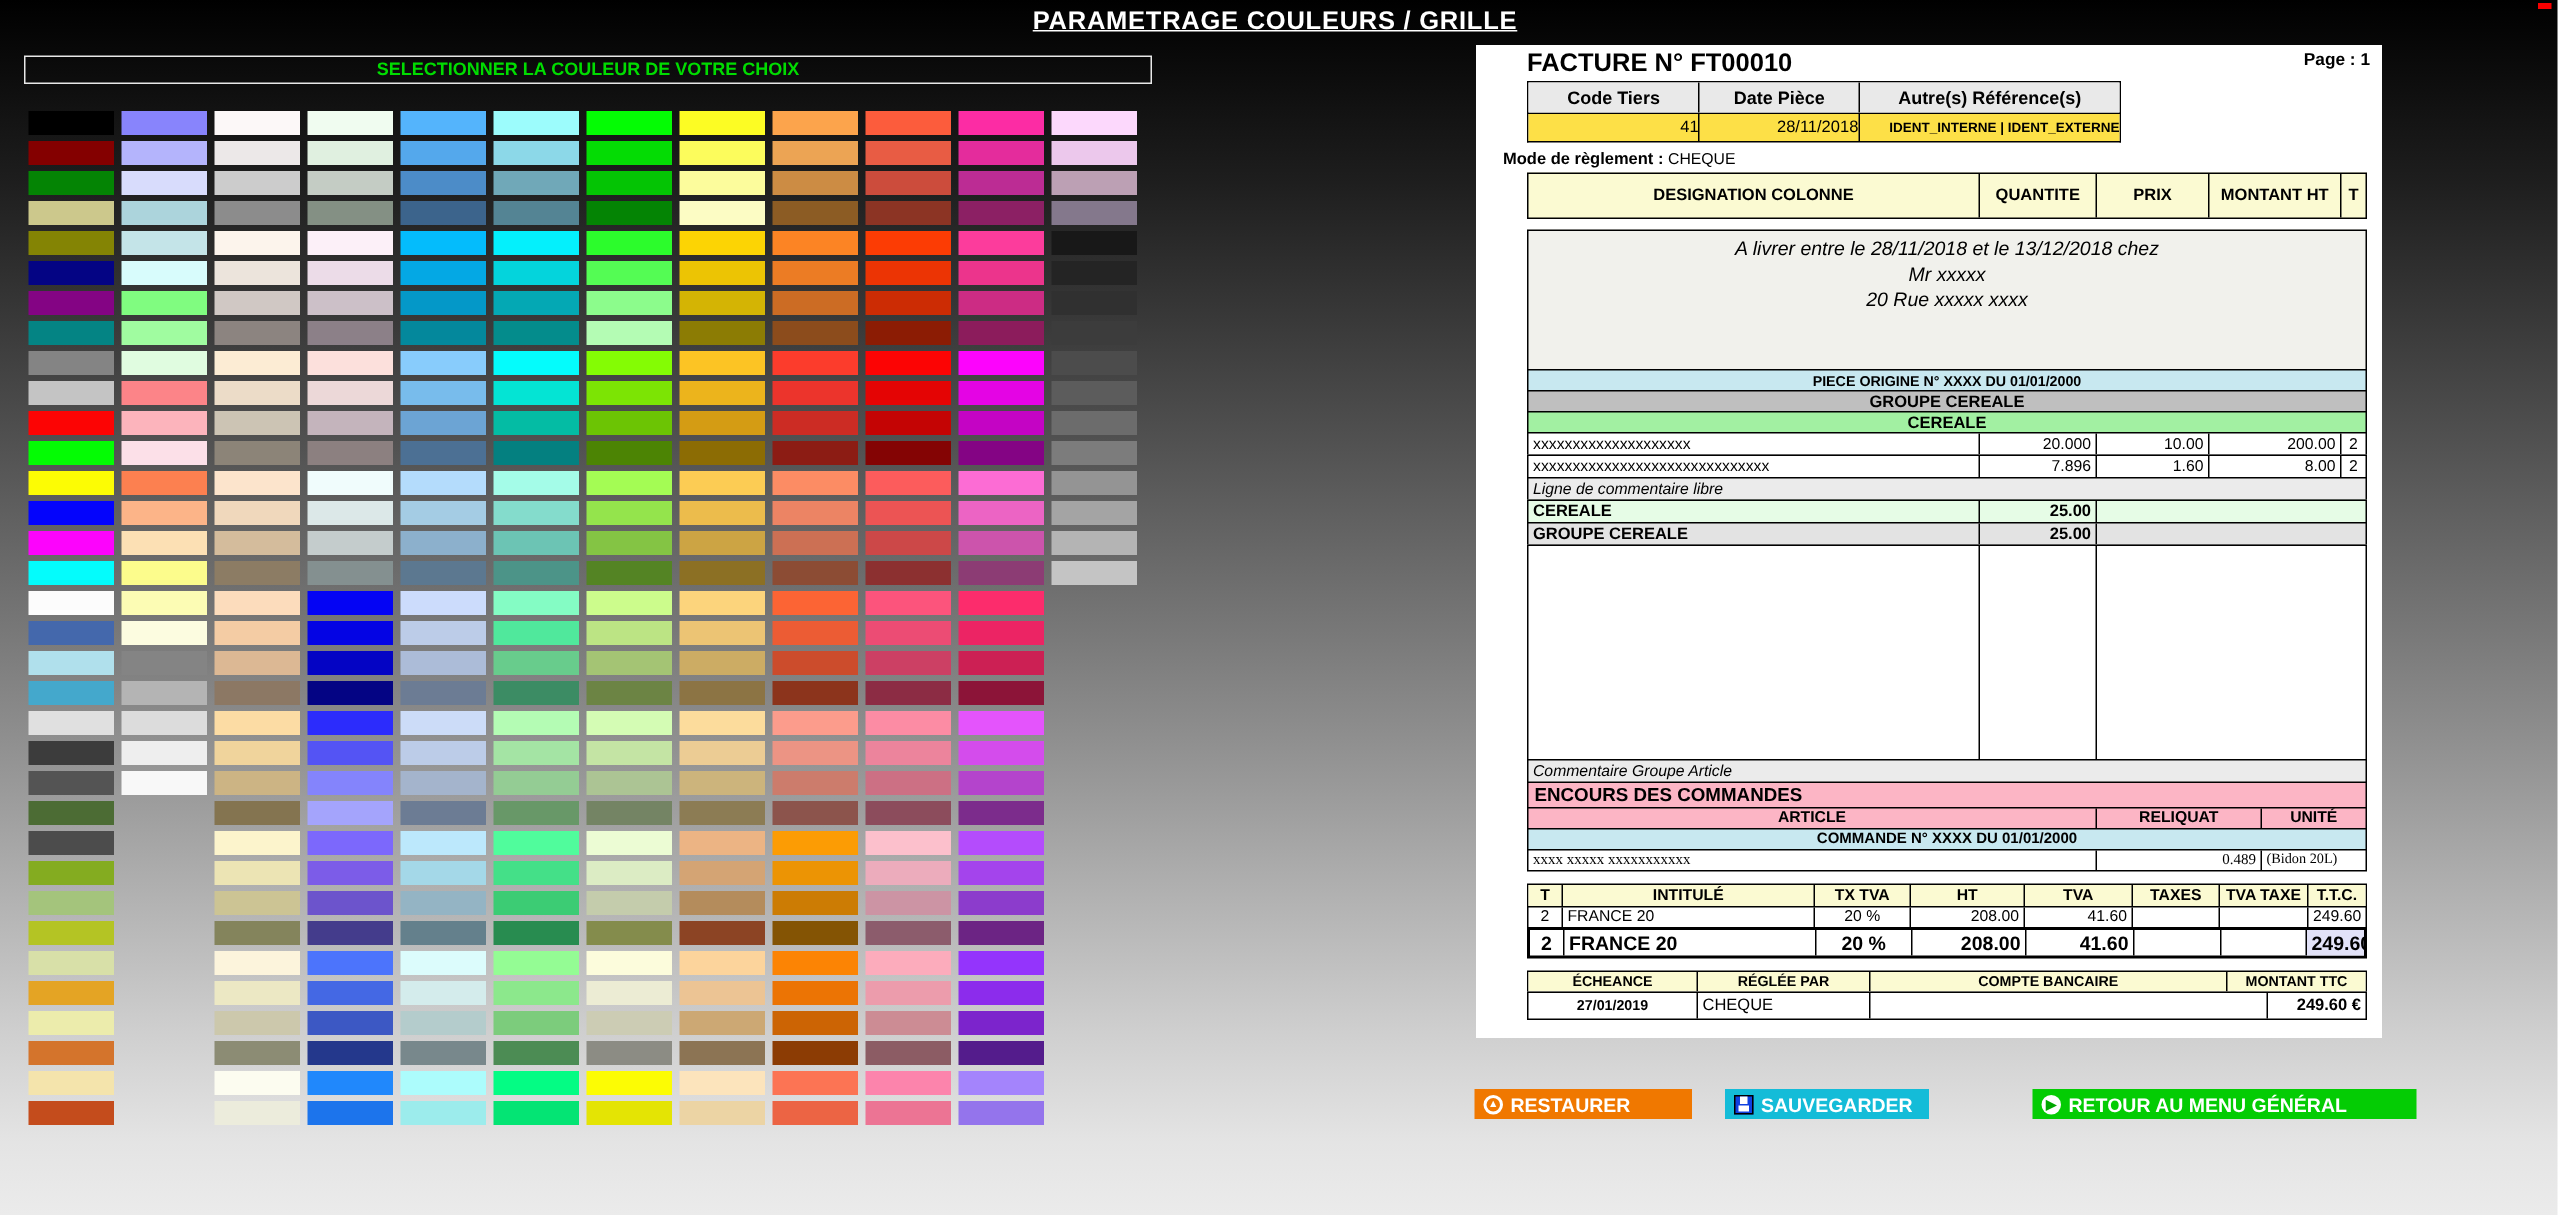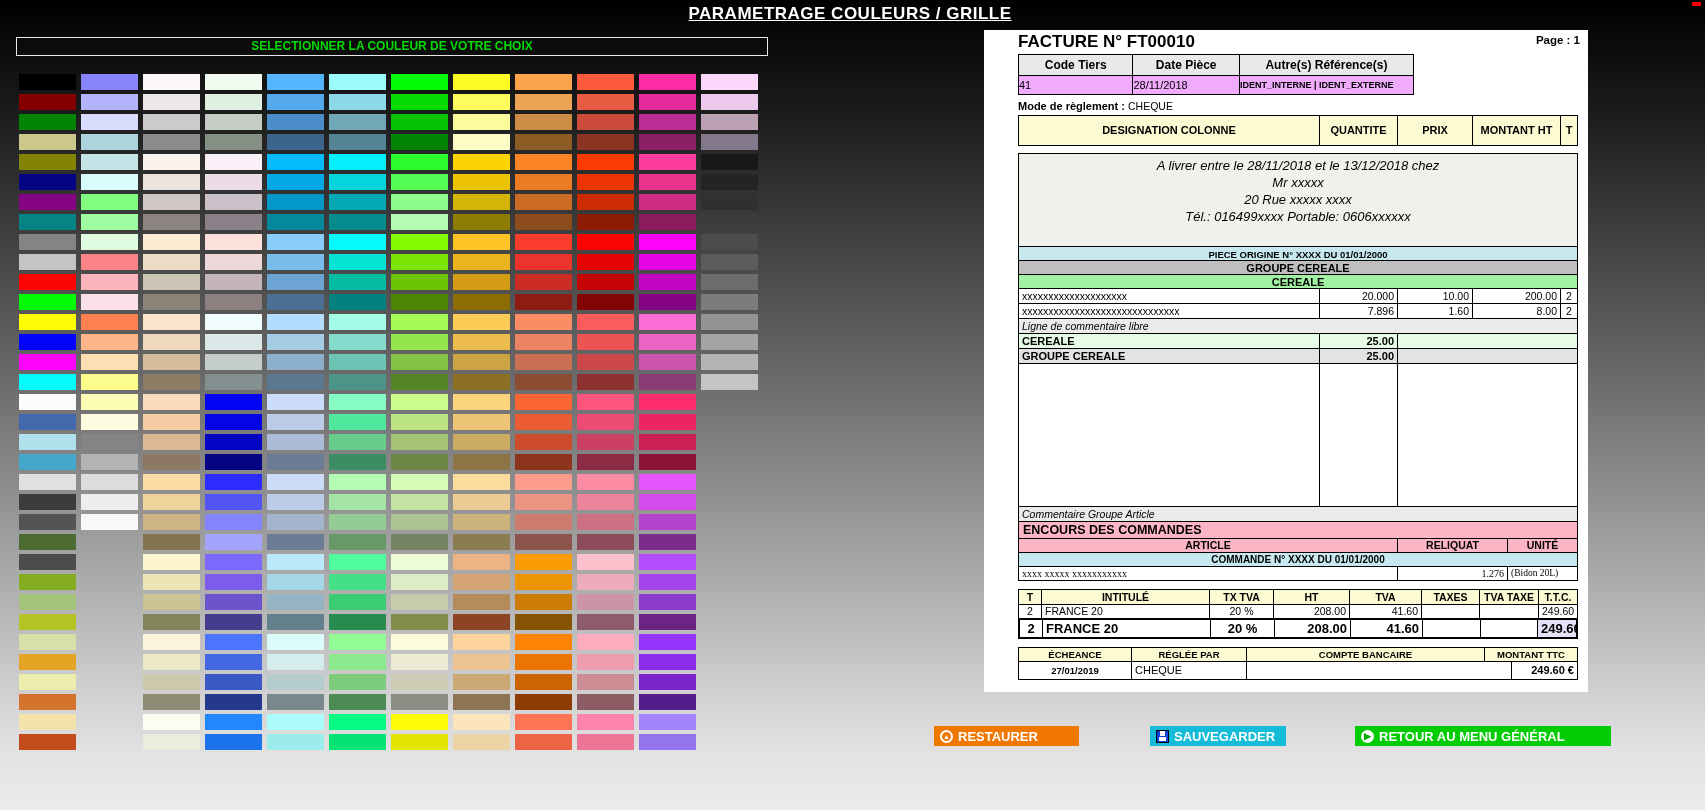--- a/index.html
+++ b/index.html
@@ -14,22 +14,22 @@
   .sw{position:absolute;width:57px;height:16px;}
   
   .page{left:984px;top:30px;width:604px;height:662px;background:#fff;color:#000;}
   .pg-label{right:8px;top:4px;font-size:11.5px;font-weight:bold;}
   .fct-title{left:34px;top:2px;font-size:17px;font-weight:bold;}
   .itab{left:34px;top:24px;width:396px;}
   .frow{display:flex;border:1px solid #000;box-sizing:border-box;}
   .frow>div{box-sizing:border-box;overflow:hidden;white-space:nowrap;}
   .frow>div+div{border-left:1px solid #000;}
   .ihead>div{background:#e9e9e9;font-weight:bold;font-size:12px;text-align:center;height:20px;line-height:20px;}
-  .ival>div{font-size:11px;text-align:left;height:18px;line-height:18px;background:#f0abfc;}
-  .mode{left:34px;top:70px;font-size:11px;}
+  .ival>div{font-size:11px;text-align:right;height:18px;line-height:18px;background:#fde047;}
+  .mode{left:18px;top:70px;font-size:11px;}
   .gt{left:34px;width:560px;border:1px solid #000;}
   .cells{display:flex;height:100%;}
   .cells>div{box-sizing:border-box;overflow:hidden;white-space:nowrap;}
   .cells>div+div{border-left:1px solid #000;}
   .yellow{background:#fbfad2;}
   .cyanband{background:#c8e8f0;}
   .grayband{background:#bfbfbf;}
   .greenband{background:#a2f0a2;}
   .hdr5{top:85px;height:31px;}
   .hdr5 .cells>div{font-size:11px;font-weight:bold;text-align:center;line-height:29px;}
@@ -502,21 +502,20 @@
         <div style="width:75px">PRIX</div>
         <div style="width:88px">MONTANT HT</div>
         <div style="flex:1">T</div>
       </div>
     </div>
 
     <div class="ab gt addr">
       <div>A livrer entre le 28/11/2018 et le 13/12/2018 chez</div>
       <div>Mr xxxxx</div>
       <div>20 Rue xxxxx xxxx</div>
-      <div>Tél.: 016499xxxx Portable: 0606xxxxxx</div>
     </div>
 
     <div class="ab gt band b-piece cyanband">PIECE ORIGINE N° XXXX DU 01/01/2000</div>
     <div class="ab gt band b-grp grayband">GROUPE CEREALE</div>
     <div class="ab gt band b-fam greenband">CEREALE</div>
 
     <div class="ab gt irow r-it1">
       <div class="cells">
         <div style="width:300px">xxxxxxxxxxxxxxxxxxxx</div>
         <div style="width:78px" class="tr">20.000</div>
@@ -567,21 +566,21 @@
         <div style="width:110px">RELIQUAT</div>
         <div style="flex:1">UNITÉ</div>
       </div>
     </div>
 
     <div class="ab gt r-cmd cyanband">COMMANDE N° XXXX DU 01/01/2000</div>
 
     <div class="ab gt r-cmdr">
       <div class="cells">
         <div style="width:378px">xxxx xxxxx xxxxxxxxxxx</div>
-        <div style="width:110px" class="tr">1.276</div>
+        <div style="width:110px" class="tr">0.489</div>
         <div style="flex:1;font-size:9.5px">(Bidon 20L)</div>
       </div>
     </div>
 
     <div class="ab gt tva-h">
       <div class="cells">
         <div style="width:22px">T</div>
         <div style="width:168px">INTITULÉ</div>
         <div style="width:64px">TX TVA</div>
         <div style="width:76px">HT</div>
@@ -627,21 +626,21 @@
     <div class="ab gt ft-r">
       <div class="cells">
         <div style="width:112px;font-size:9.5px;font-weight:bold" class="tc">27/01/2019</div>
         <div style="width:115px;font-size:11px">CHEQUE</div>
         <div style="width:265px"></div>
         <div style="flex:1;font-size:11px;font-weight:bold" class="tr">249.60 €</div>
       </div>
     </div>
   </div>
 
-  <button class="btn" style="left: 934px; width: 145px; border: none; background: rgb(240, 120, 0);">
+  <button class="btn" style="left: 983px; width: 145px; border: none; background: rgb(240, 120, 0);">
     <span class="circ ic-rest">▲</span>
     <span>RESTAURER</span>
   </button>
 
   <button class="btn" style="left: 1150px; width: 136px; border: none; background: rgb(20, 188, 216);">
     <span class="ic-save"></span>
     <span>SAUVEGARDER</span>
   </button>
 
   <button class="btn" style="left: 1355px; width: 256px; border: none; background: rgb(4, 204, 4);">

